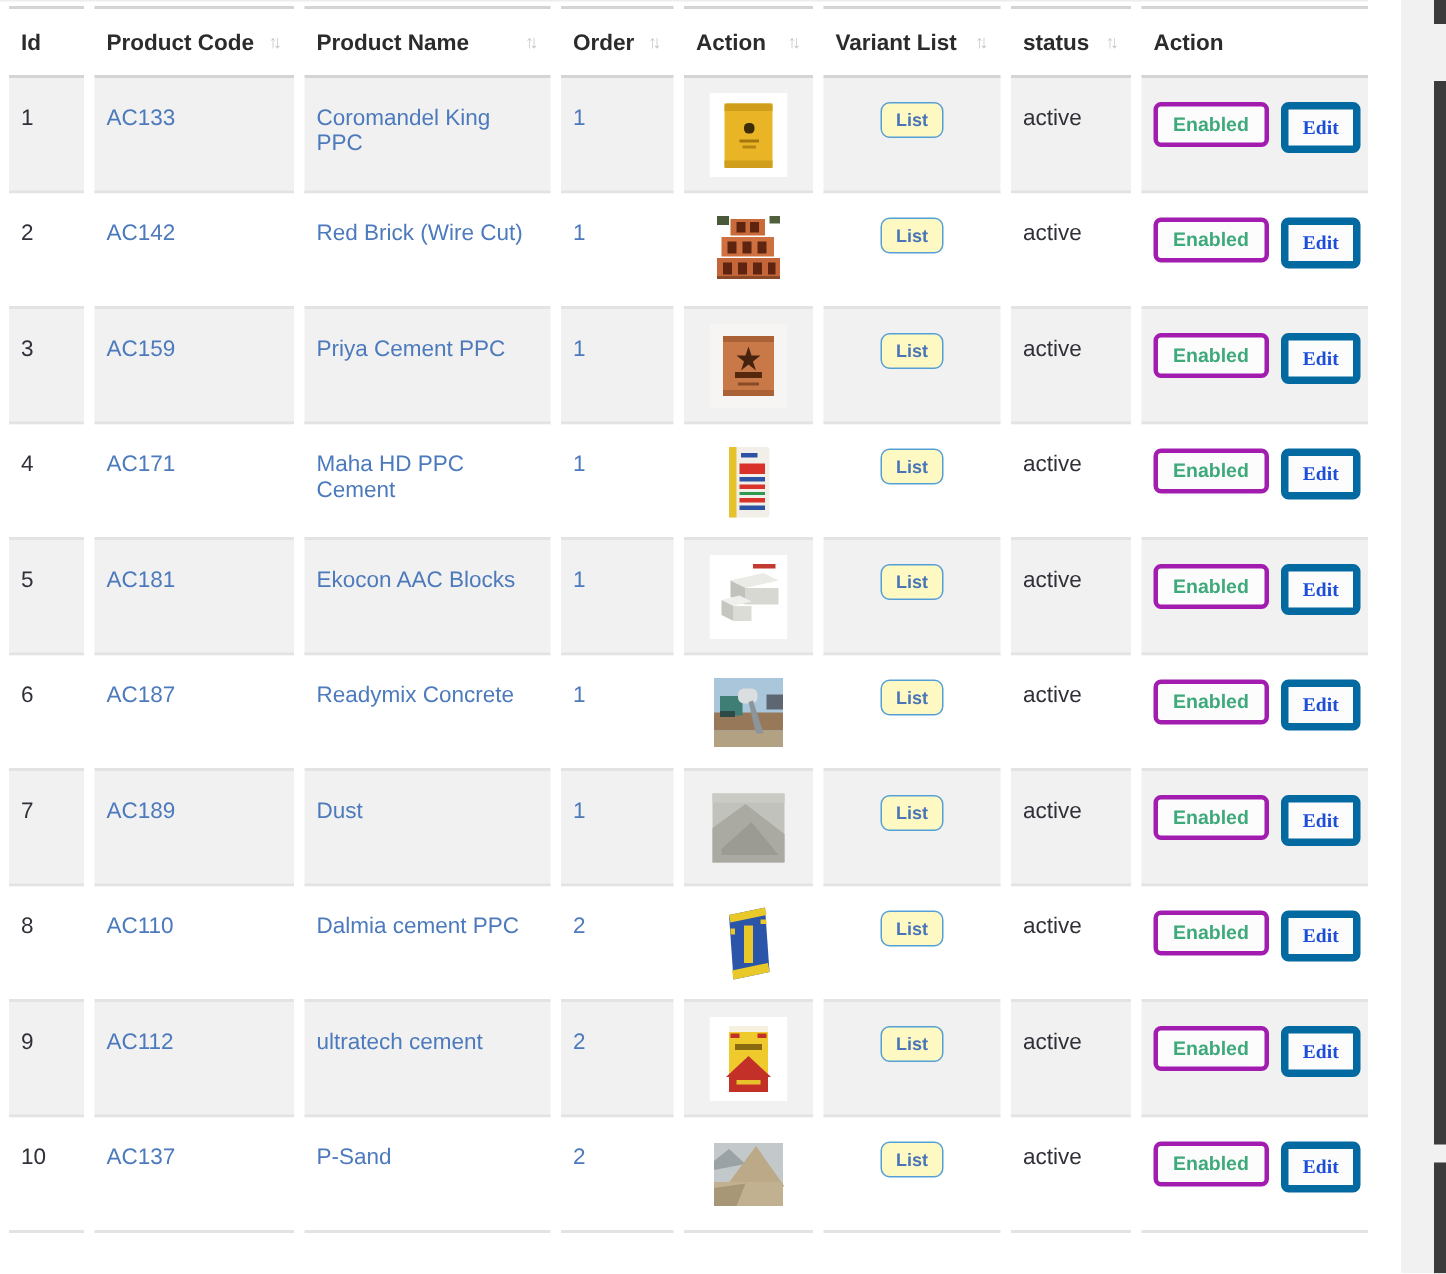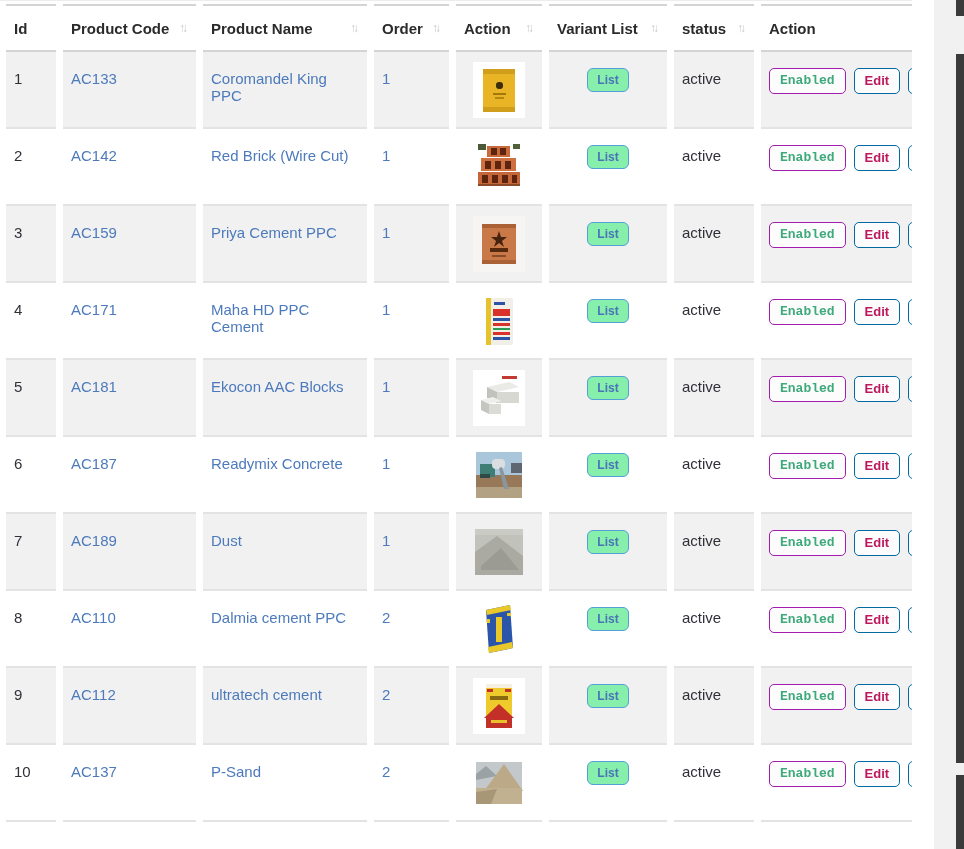--- a/index.html
+++ b/index.html
@@ -26,23 +26,23 @@
   .c-image{width:86px;flex:none;}
   .c-variant{width:118px;flex:none;}
   .c-status{width:80px;flex:none;}
   .c-action{width:190px;flex:none;}
   .td.c-image{padding:10px 0 0 0;display:flex;justify-content:center;}
   .td.c-variant{padding:16px 0 0 0;display:flex;justify-content:center;align-items:flex-start;}
   .td.c-action{padding:16px 0 0 8px;display:flex;gap:8px;align-items:flex-start;}
   a.link{color:#4c7abc;text-decoration:none;cursor:pointer;}
   .btn{border-radius:5px;font-weight:bold;font-size:13px;padding:4px 10px;background:#fcfcfc;
        font-family:"Liberation Sans",sans-serif;cursor:pointer;line-height:1.2;}
-  .btn.green{border:1px solid #a21caf;color:#3ea97a;font-family:Liberation Mono, monospace;}
-  .btn.blue{border:1px solid #0369a1;color:#be185d;}
-  .btn.list{background:#86efac;border:1px solid #54a0d6;color:#4a74b8;font-size:12px;
+  .btn.green{border:3px solid #a21caf;color:#3ea97a;}
+  .btn.blue{border:5px solid #0369a1;color:#1d4ed8;font-family:Liberation Serif, serif;}
+  .btn.list{background:#fef9c3;border:1px solid #54a0d6;color:#4a74b8;font-size:12px;
             padding:4px 9px;border-radius:6px;}
   .pimg{display:block;}
   .pimg svg{display:block;}
   .sb-track{position:absolute;top:0;right:0;width:30px;height:849px;background:#f1f1f1;}
   .sb-thumb{position:absolute;right:0;width:8px;background:#3b3b3b;}
 </style>
 </head>
 <body>
 
 <div class="page">

